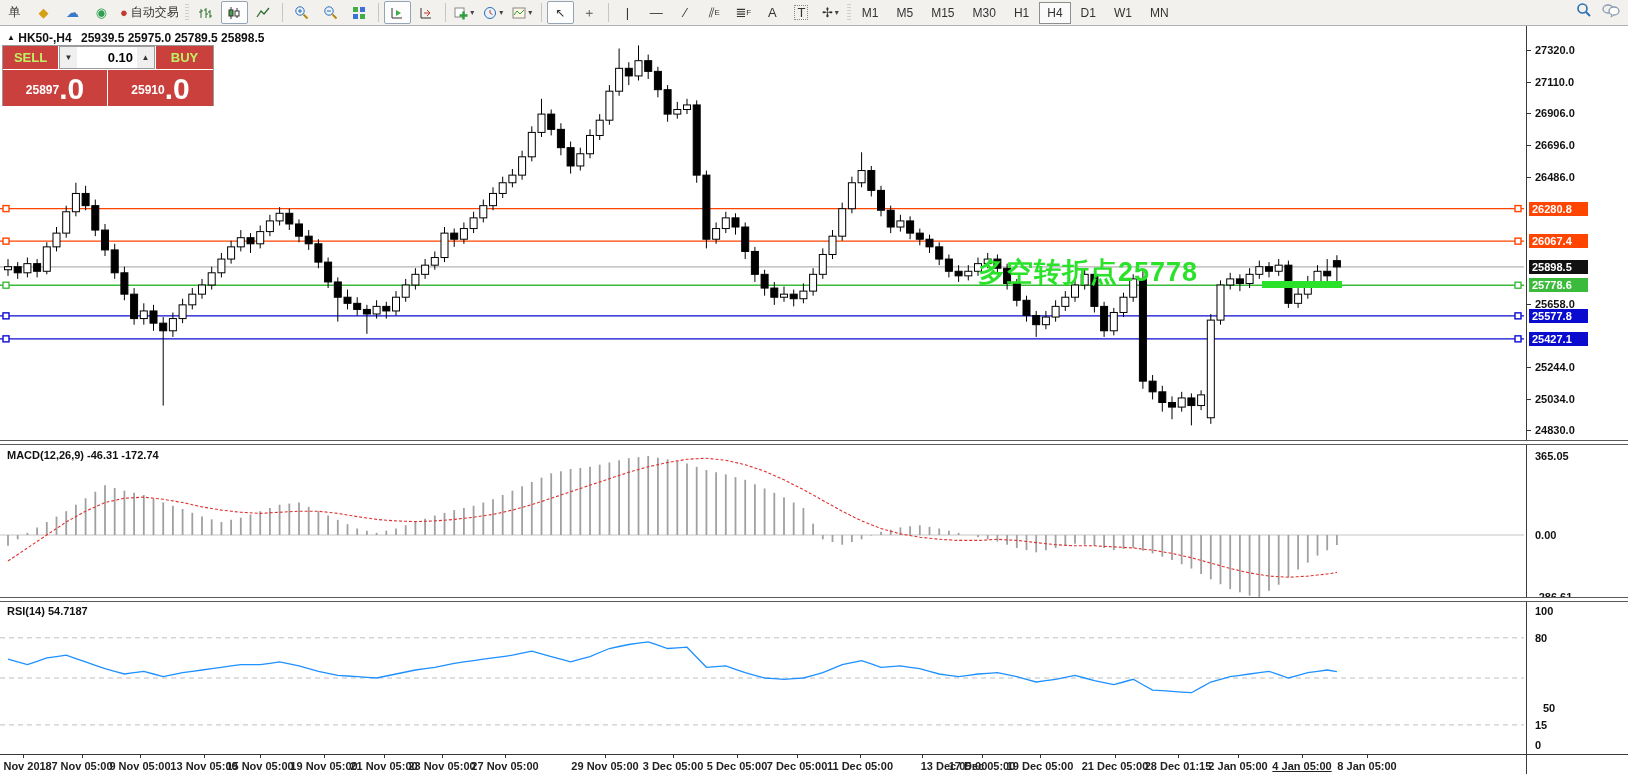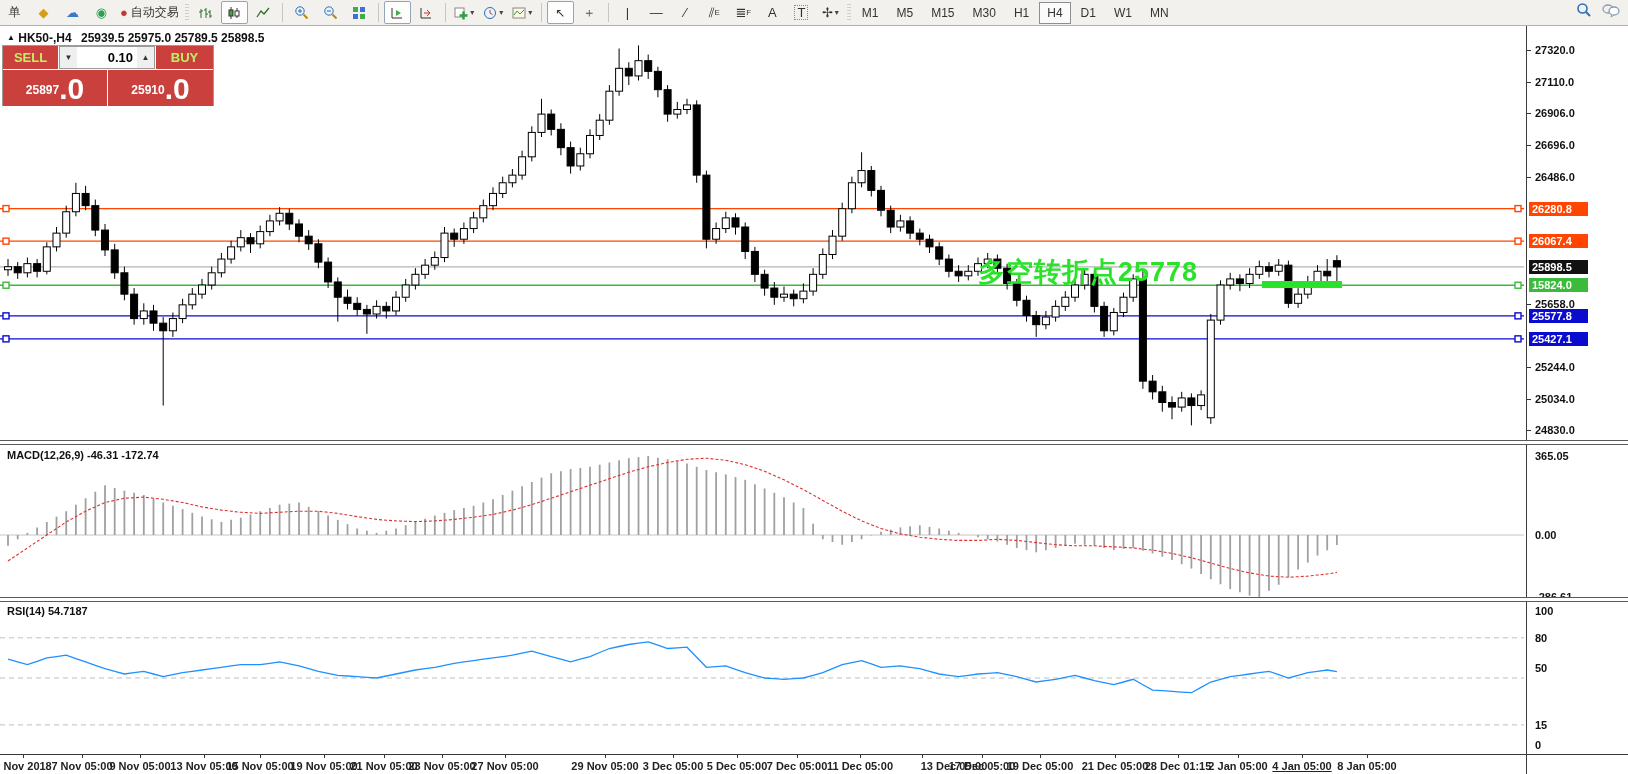--- a/index.html
+++ b/index.html
@@ -685,30 +685,30 @@
     <div class="tickmark" style="top: 277.624px;"></div>
     <div class="ticklabel" style="top: 271.624px;">25658.0</div>
     <div class="tickmark" style="top: 340.801px;"></div>
     <div class="ticklabel" style="top: 334.801px;">25244.0</div>
     <div class="tickmark" style="top: 372.848px;"></div>
     <div class="ticklabel" style="top: 366.848px;">25034.0</div>
     <div class="tickmark" style="top: 403.979px;"></div>
     <div class="ticklabel" style="top: 397.979px;">24830.0</div>
     <div class="lvl-label" style="top: 175.584px; background: rgb(255, 69, 0);">26280.8</div>
     <div class="lvl-label" style="top: 208.149px; background: rgb(255, 69, 0);">26067.4</div>
-    <div class="lvl-label" style="top: 252.221px; background: rgb(59, 187, 59);">15824.0</div>
+    <div class="lvl-label" style="top: 252.221px; background: rgb(59, 187, 59);">25778.6</div>
     <div class="lvl-label" style="top: 282.863px; background: rgb(11, 11, 208);">25577.8</div>
     <div class="lvl-label" style="top: 305.86px; background: rgb(11, 11, 208);">25427.1</div>
     <div class="lvl-label" style="top: 233.924px; background: rgb(17, 17, 17);">25898.5</div>
     <div class="ticklabel" style="top: 424.003px;">365.05</div>
     <div class="ticklabel" style="top: 503px;">0.00</div>
     <div class="ticklabel" style="top: 565.022px;">-286.61</div>
     <div class="ticklabel" style="top: 579px;">100</div>
     <div class="ticklabel" style="top: 605.8px;">80</div>
-    <div class="ticklabel" style="top: 636px;">50</div>
+    <div class="ticklabel" style="top: 676px; margin-left: 8px;">50</div>
     <div class="ticklabel" style="top: 692.9px;">15</div>
     <div class="ticklabel" style="top: 713px;">0</div>
   </div>
 <div id="time-axis">
     <div class="time-tick" style="left: 23px;"></div>
     <div class="time-label" style="left: 23px;">5 Nov 2018</div>
     <div class="time-tick" style="left: 82px;"></div>
     <div class="time-label" style="left: 82px;">7 Nov 05:00</div>
     <div class="time-tick" style="left: 140px;"></div>
     <div class="time-label" style="left: 140px;">9 Nov 05:00</div>

